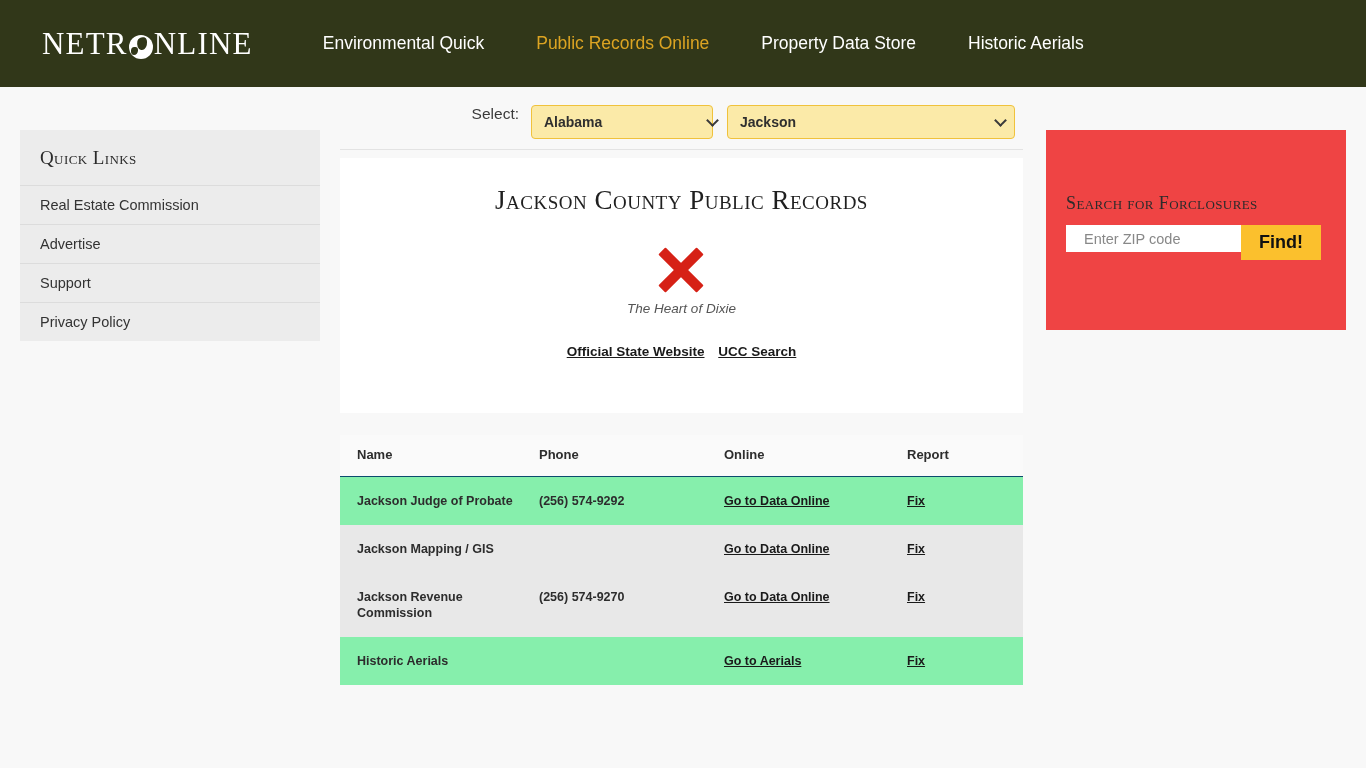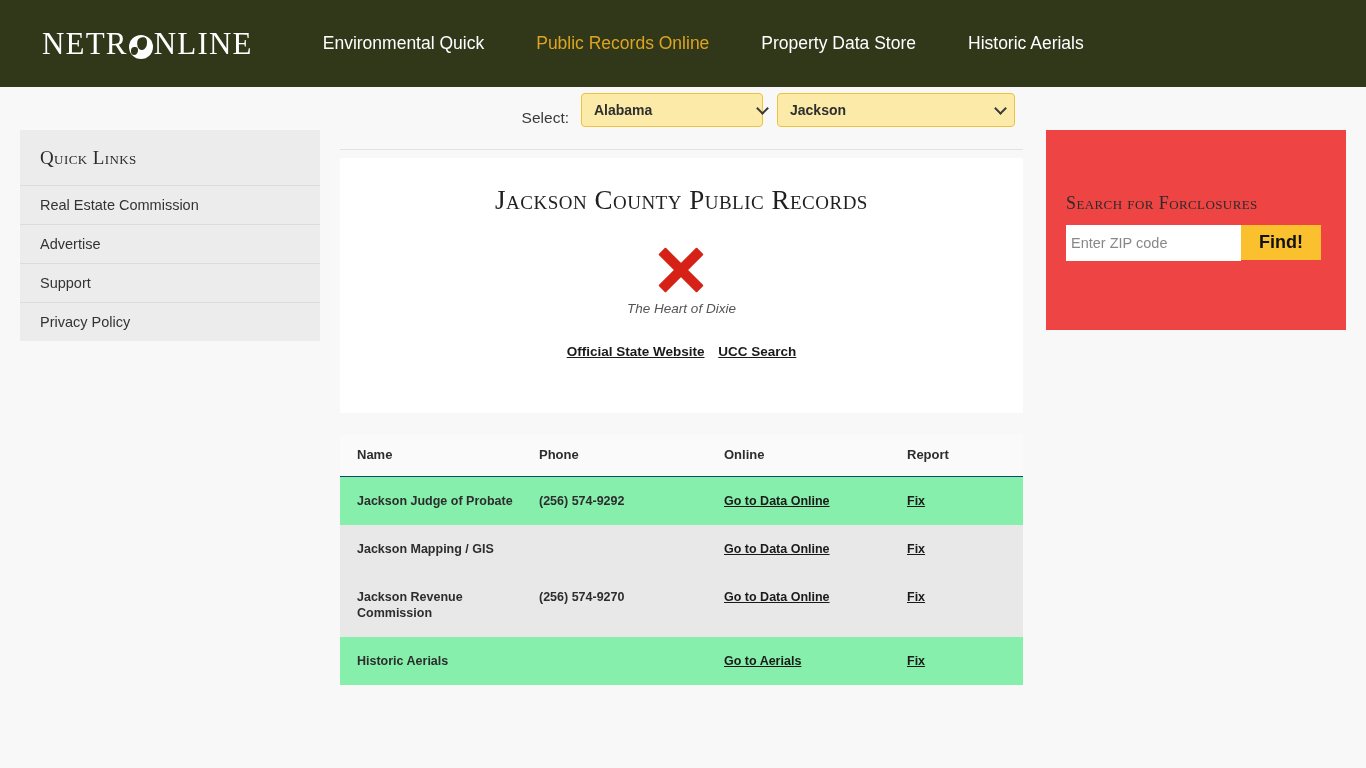--- a/index.html
+++ b/index.html
@@ -93,21 +93,21 @@
     font-size: 14.5px;
   }
 
   
   .center-col {
     position: absolute;
     left: 340px; top: 105px;
     width: 683px;
   }
   .select-bar {
-    display: flex; align-items: flex-end;
+    display: flex; align-items: flex-start;
     justify-content: flex-end;
     height: 45px;
     padding-right: 8px;
     border-bottom: 1px solid #e3e3e3;
     padding-bottom: 22px;
   }
   .select-label {
     font-size: 15.5px;
     color: #3a3a3a;
     margin-right: 12px;
@@ -127,21 +127,21 @@
   .sel-wrap { position: relative; display: inline-block; }
   .sel-wrap .chev {
     position: absolute; right: 10px; top: 11px;
     width: 9px; height: 9px;
     border-right: 2px solid #3a3a3a;
     border-bottom: 2px solid #3a3a3a;
     transform: rotate(45deg);
     pointer-events: none;
   }
   .sel-state { width: 182px; margin-right: 14px; }
-  .sel-county { width: 238px; }
+  .sel-county { width: 288px; }
 
   .record-card {
     margin-top: 8px;
     background: #ffffff;
     height: 255px;
     text-align: center;
     padding-top: 27px;
   }
   .record-title {
     font-family: "Liberation Serif", serif;
@@ -239,27 +239,27 @@
     font-size: 18px;
     font-variant: small-caps;
     color: #2b2b2b;
     letter-spacing: 0.4px;
   }
   .fc-form {
     margin: 11px 0 0 20px;
     display: flex; align-items: stretch;
   }
   .zip-input {
-    width: 175px; height: 36px;
+    width: 175px; height: 27px;
     border: none;
     background: #ffffff;
     font-family: "Liberation Sans", sans-serif;
     font-size: 14.5px;
     color: #333333;
-    padding: 0 5px;
+    padding: 0 18px;
   }
   .zip-input::placeholder { color: #888888; }
   .find-btn {
     width: 80px; height: 35px;
     border: none;
     background: #fbc02d;
     color: #111111;
     font-family: "Liberation Sans", sans-serif;
     font-size: 18px;
     font-weight: bold;

